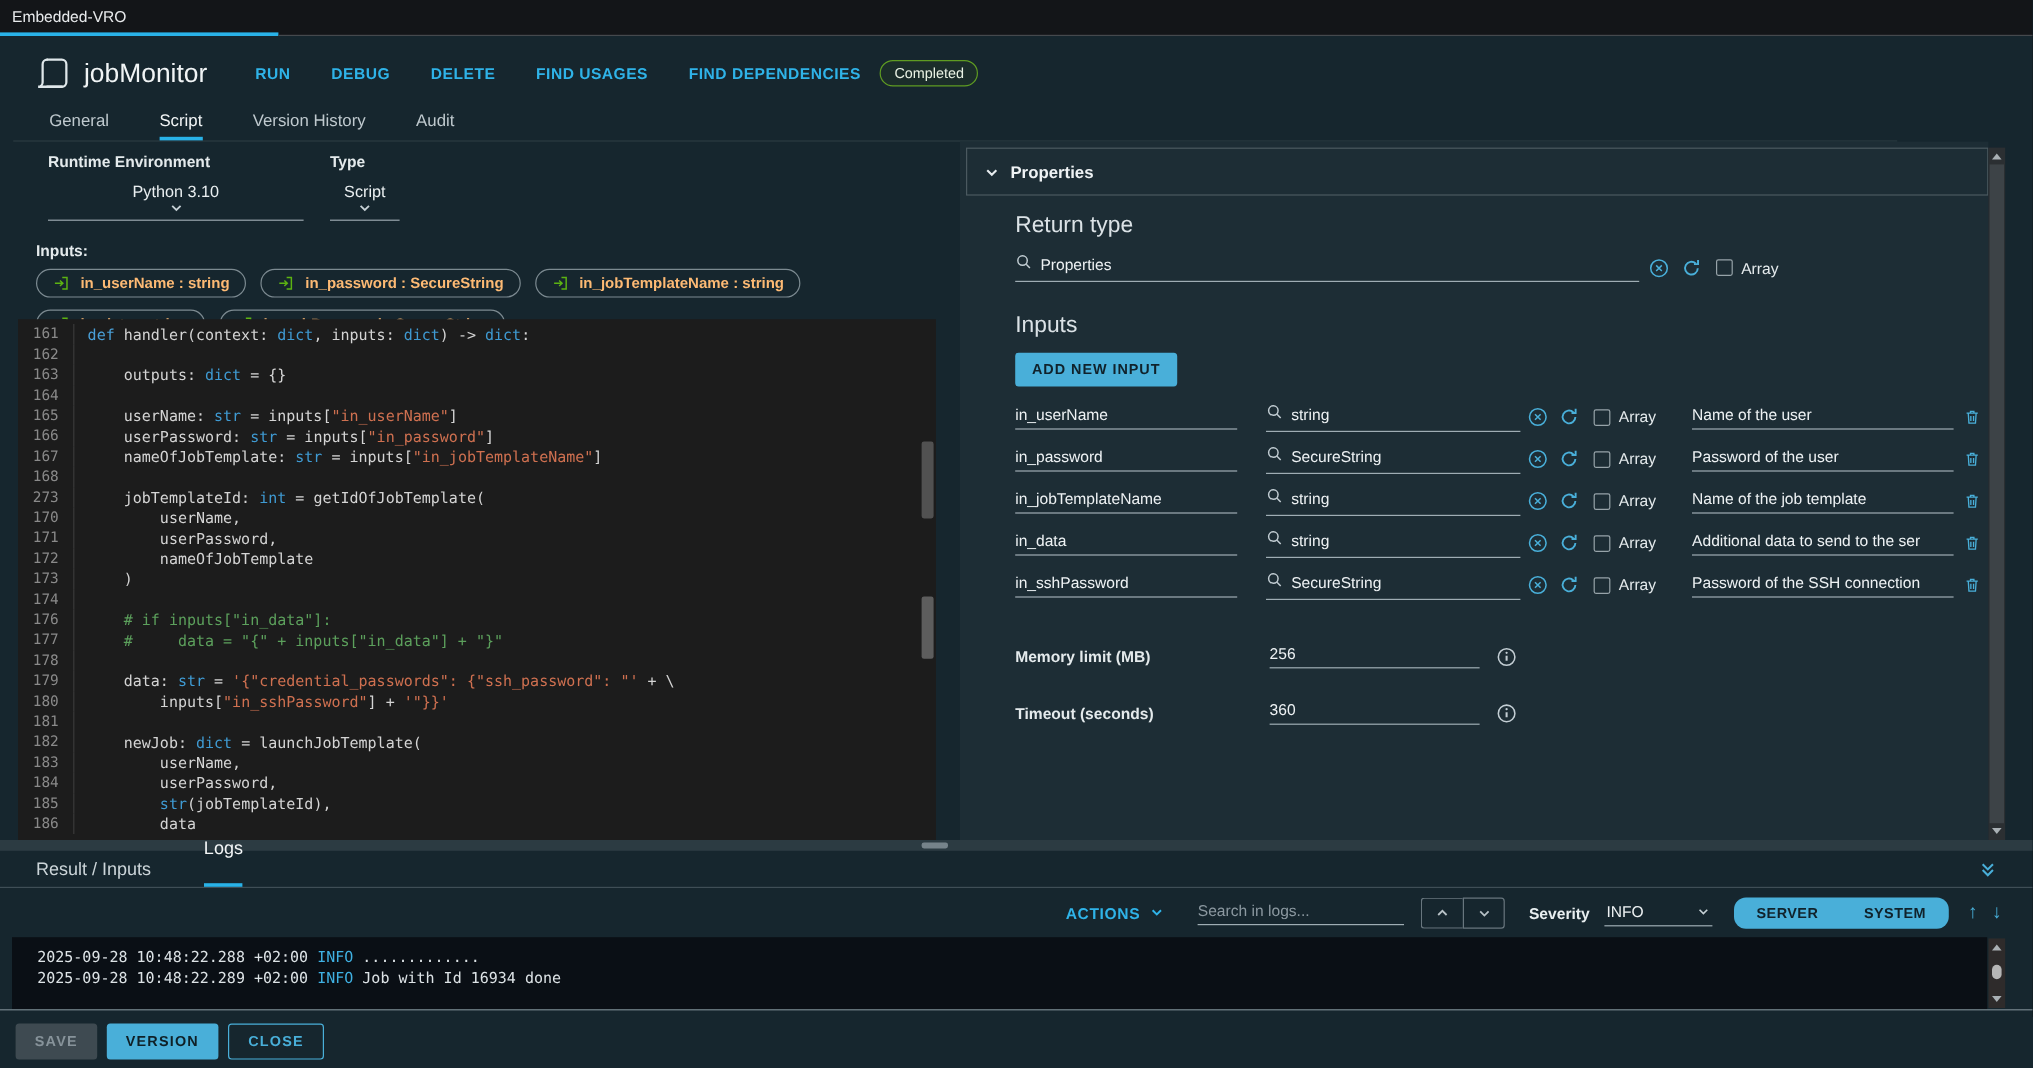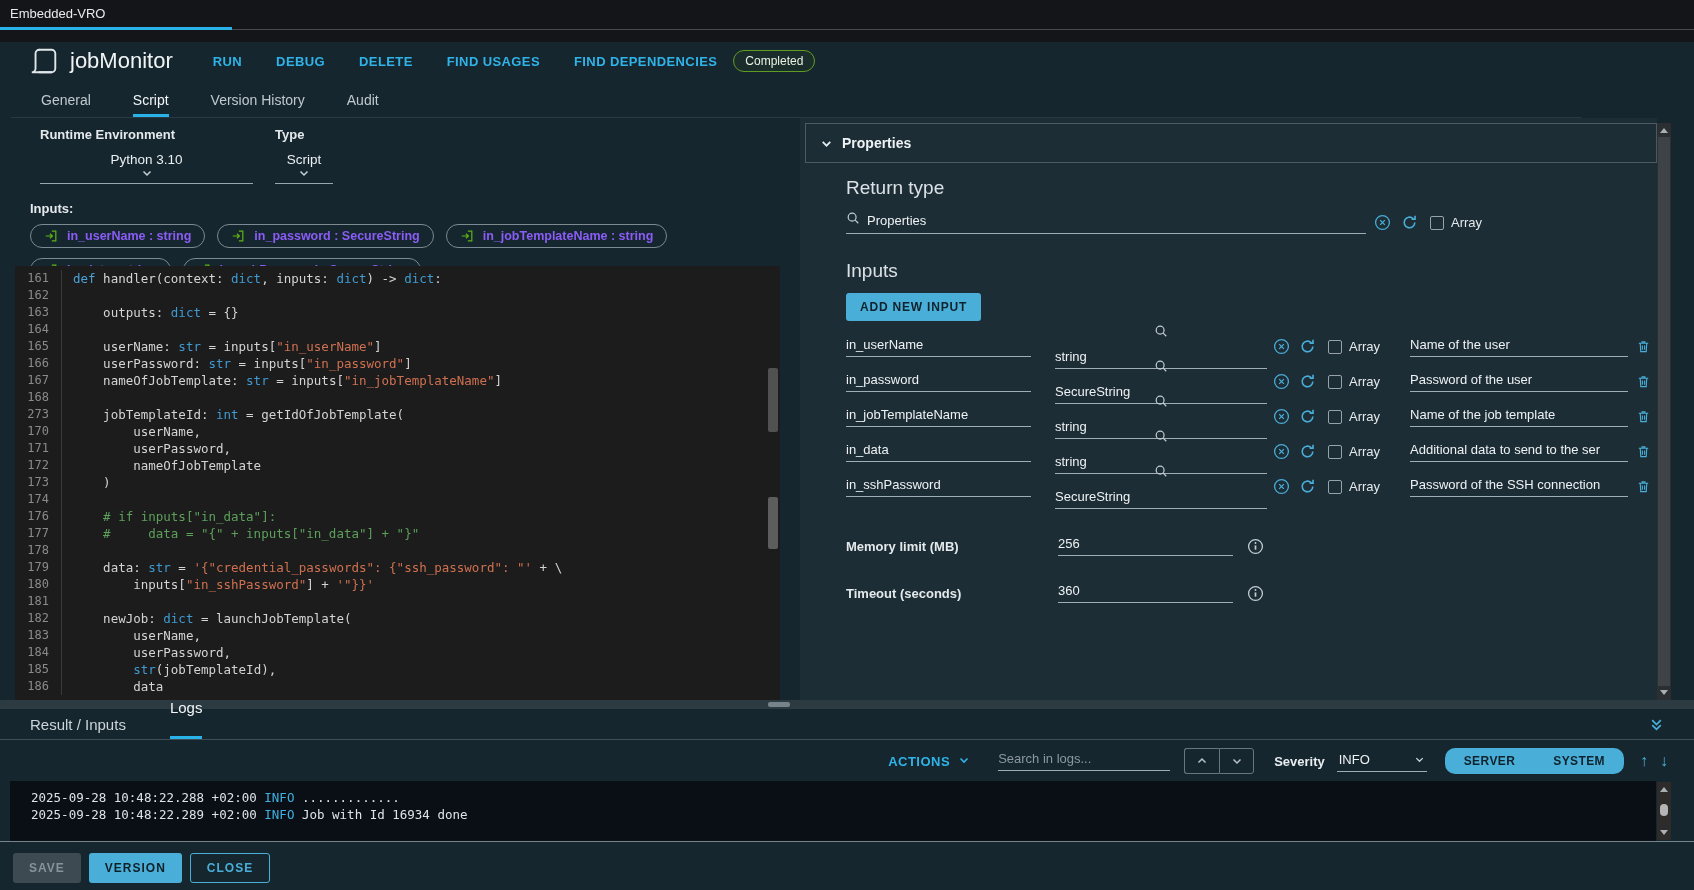--- a/index.html
+++ b/index.html
@@ -1,20 +1,20 @@
 <!DOCTYPE html>
 <html><head>
 <meta charset="utf-8">
 <style>
   html,body{margin:0;padding:0;background:#0d1418;}
   *{box-sizing:border-box;}
   .screen{position:relative;width:1694px;height:890px;background:#16262e;overflow:hidden;
           font-family:"Liberation Sans",sans-serif;color:#e6ebee;}
   
-  .topbar{position:absolute;left:0;top:0;width:1694px;height:42px;background:#131518;}
+  .topbar{position:absolute;left:0;top:0;width:1694px;height:30px;background:#131518;}
   .topbar-tab{position:absolute;left:10px;top:6px;font-size:13px;color:#e8eaec;}
   .topbar-blue{position:absolute;left:0;top:27px;width:232px;height:3px;background:#29b2e8;}
   .topbar-line{position:absolute;left:232px;top:29px;right:0;height:1px;background:#45494d;}
   
   .header{position:absolute;left:0;top:30px;width:1694px;height:62px;display:flex;align-items:center;}
   .wf-icon{margin-left:28px;width:32px;height:32px;flex:0 0 auto;}
   .wf-title{margin-left:10px;font-size:22px;font-weight:400;color:#f0f4f5;}
   .hdr-actions{display:flex;gap:34px;margin-left:40px;}
   .hdr-actions span{font-size:13px;font-weight:bold;letter-spacing:.4px;color:#2fb3e8;cursor:pointer;}
   .badge{margin-left:16px;padding:3px 11px;border:1px solid #5f9c22;border-radius:11px;
@@ -29,21 +29,21 @@
   .form-row{display:flex;padding-left:40px;margin-top:9px;}
   .fcol .flabel{font-size:13px;font-weight:bold;color:#e4eaec;}
   .fselect{display:flex;align-items:center;justify-content:space-between;margin-top:7px;
            border-bottom:1px solid #99a6ad;padding:3px 2px 4px 2px;font-size:13.5px;color:#eaeff1;cursor:pointer;flex-direction:column;}
   .fsel-runtime{width:213px;}
   .fsel-type{width:58px;margin-left:0;}
   .fcol2{margin-left:22px;}
   .inputs-label{padding-left:30px;margin-top:17px;font-size:13px;font-weight:bold;color:#e4eaec;}
   .chips{padding-left:30px;margin-top:8px;display:flex;flex-wrap:wrap;gap:12px;row-gap:10px;width:760px;}
   .chip{display:inline-flex;align-items:center;gap:9px;height:24px;padding:0 13px;border:1px solid #7c8a91;
-        border-radius:12px;font-size:12.5px;font-weight:bold;color:#8b5cf6;cursor:pointer;}
+        border-radius:12px;font-size:12.5px;font-weight:bold;color:#fdba74;cursor:pointer;}
   .chip svg{width:14px;height:14px;}
   
   .editor{position:absolute;left:15px;top:148px;width:765px;height:434px;background:#1c1c1c;
           overflow:hidden;padding-top:4px;font-family:"DejaVu Sans Mono",monospace;}
   .code-line{display:flex;height:17px;line-height:17px;font-size:12.5px;}
   .ln{width:47px;flex:0 0 auto;text-align:right;padding-right:12px;color:#8a8a8a;font-size:12px;
       border-right:1px solid #3a3a3a;}
   .code{white-space:pre;padding-left:11px;color:#d4d4d4;}
   .tok-k{color:#4aa0d8;} .tok-t{color:#3f9ad2;} .tok-s{color:#cf7050;} .tok-c{color:#5ca05c;} .tok-p{color:#d4d4d4;}
   .ed-thumb{position:absolute;right:2px;width:10px;border-radius:2px;background:#515151;}
@@ -62,21 +62,21 @@
   .checkbox{width:14px;height:14px;border:1px solid #97a3a9;border-radius:2px;flex:0 0 auto;cursor:pointer;}
   .arr-label{font-size:13px;color:#e4eaec;}
   .ret-row{display:flex;align-items:center;margin-top:12px;}
   .ret-field{width:520px;}
   .inputs-heading{margin-top:26px;}
   .add-btn{margin-top:11px;display:inline-block;background:#49afd9;color:#10222b;font-size:12px;font-weight:bold;
            letter-spacing:.8px;padding:7px 14px;border-radius:3px;cursor:pointer;}
   .rows{margin-top:8px;}
   .prow{display:flex;align-items:center;height:35px;}
   .prow .name-f{width:185px;}
-  .prow .type-f{width:212px;margin-left:24px;flex-direction:column;}
+  .prow .type-f{width:212px;margin-left:24px;}
   .prow .i1{margin-left:6px;} .prow .i2{margin-left:9px;}
   .prow .checkbox{margin-left:12px;} .prow .arr-label{margin-left:7px;}
   .prow .desc-f{width:218px;margin-left:30px;overflow:hidden;}
   .prow .trash{margin-left:8px;}
   .mt-row{display:flex;align-items:center;margin-top:32px;}
   .mt-row.second{margin-top:27px;}
   .mt-label{width:212px;font-size:13px;font-weight:bold;color:#e4eaec;}
   .mt-field{width:175px;}
   .info-i{margin-left:14px;color:#c3ced4;display:inline-flex;}
   

